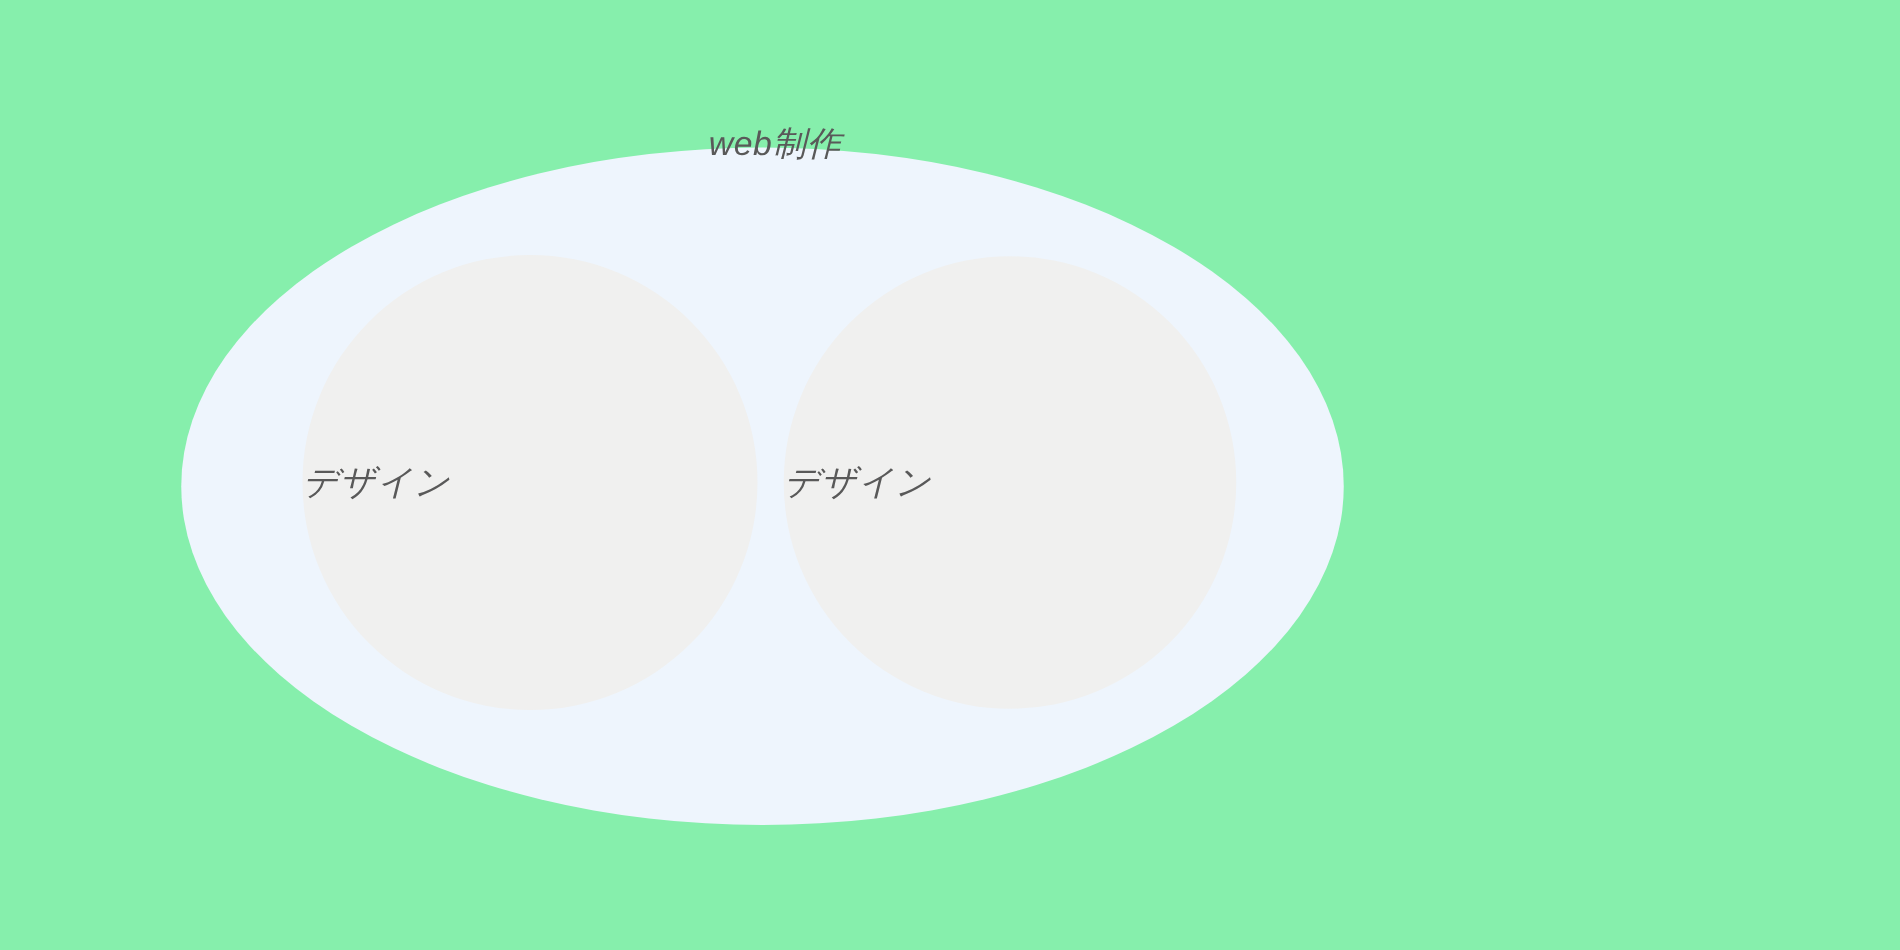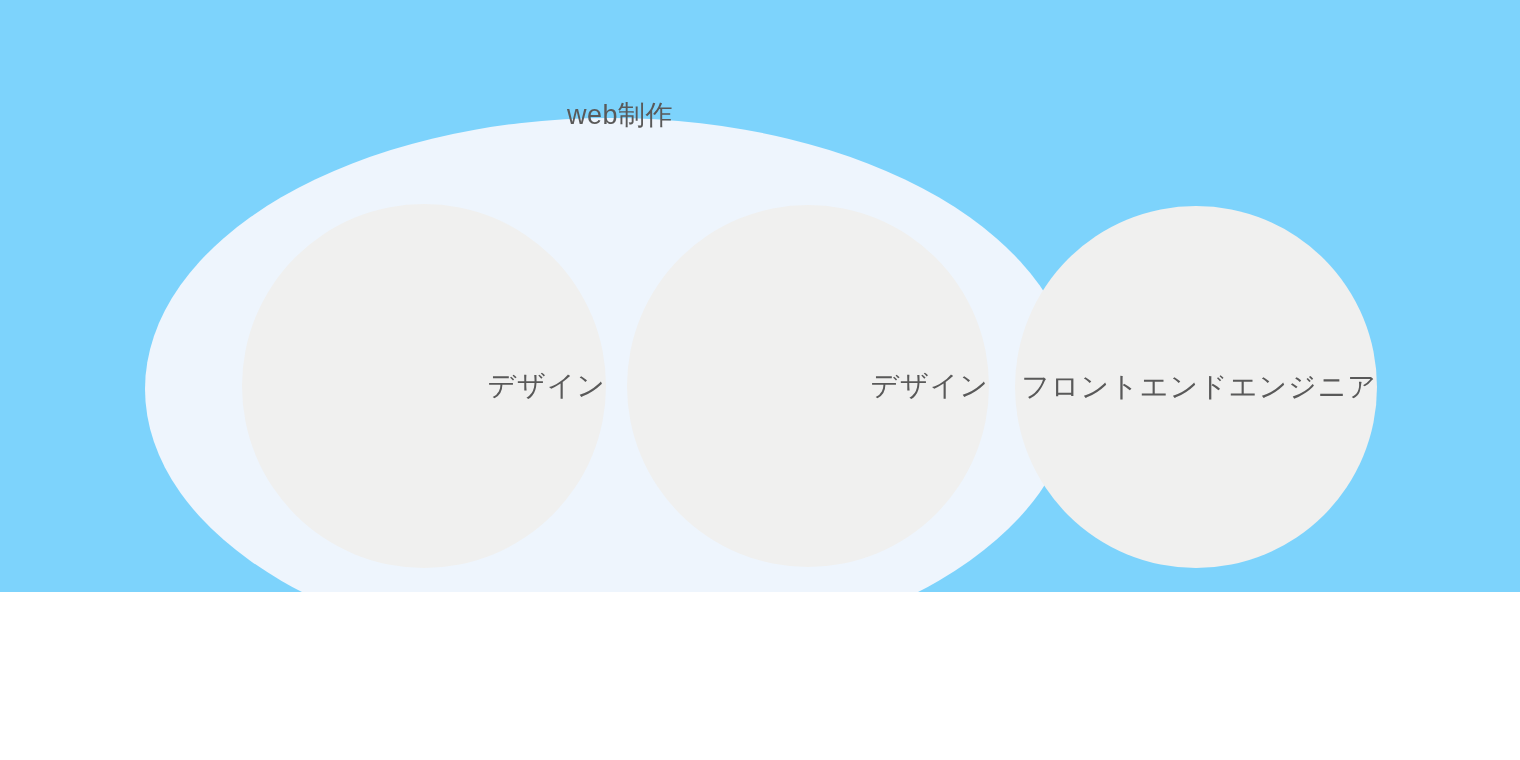--- a/index.html
+++ b/index.html
@@ -6,23 +6,24 @@
     margin: 0;
     padding: 0;
     background: #ffffff;
   }
   body {
     font-family: "Liberation Sans", "DejaVu Sans", sans-serif;
   }
   .canvas {
     position: relative;
     width: 1520px;
-    height: 592px;
-    background: #7dd3fc;
+    height: 760px;
+    background: #86efac;
     overflow: hidden;
+    font-style: italic;
   }
   .diagram-title {
     position: absolute;
     left: 420px;
     top: 99px;
     width: 400px;
     text-align: center;
     font-size: 27px;
     font-weight: 500;
     letter-spacing: 0.5px;
@@ -38,21 +39,21 @@
     height: 542px;
     border-radius: 50%;
     z-index: 1;
   }
   .node-circle {
     position: absolute;
     border-radius: 50%;
     z-index: 2;
     display: flex;
     align-items: center;
-    justify-content: flex-end;
+    justify-content: flex-start;
   }
   .node-circle .node-label {
     font-size: 28px;
     font-weight: 500;
     letter-spacing: 1px;
     color: #595959;
     white-space: nowrap;
     text-align: center;
   }
   .circle-design {
@@ -84,17 +85,14 @@
   <div class="group-ellipse" style="background-color: rgb(238, 245, 253);"></div>
 
   <div class="node-circle circle-design" style="background-color: rgb(240, 240, 239);">
     <span class="node-label">デザイン</span>
   </div>
 
   <div class="node-circle circle-coder" style="background-color: rgb(240, 240, 239);">
     <span class="node-label">デザイン</span>
   </div>
 
-  <div class="node-circle circle-frontend" style="background-color: rgb(240, 240, 239);">
-    <span class="node-label">フロントエンドエンジニア</span>
-  </div>
 
 </div>
 
 </body></html>

